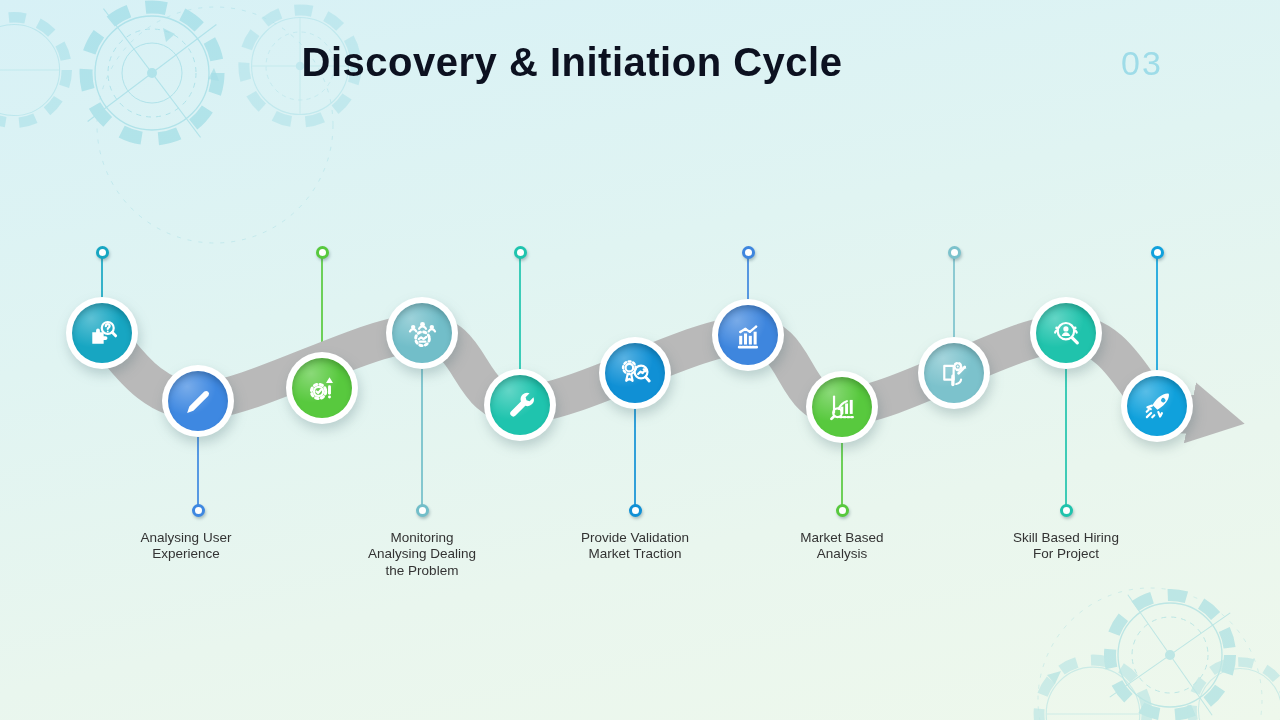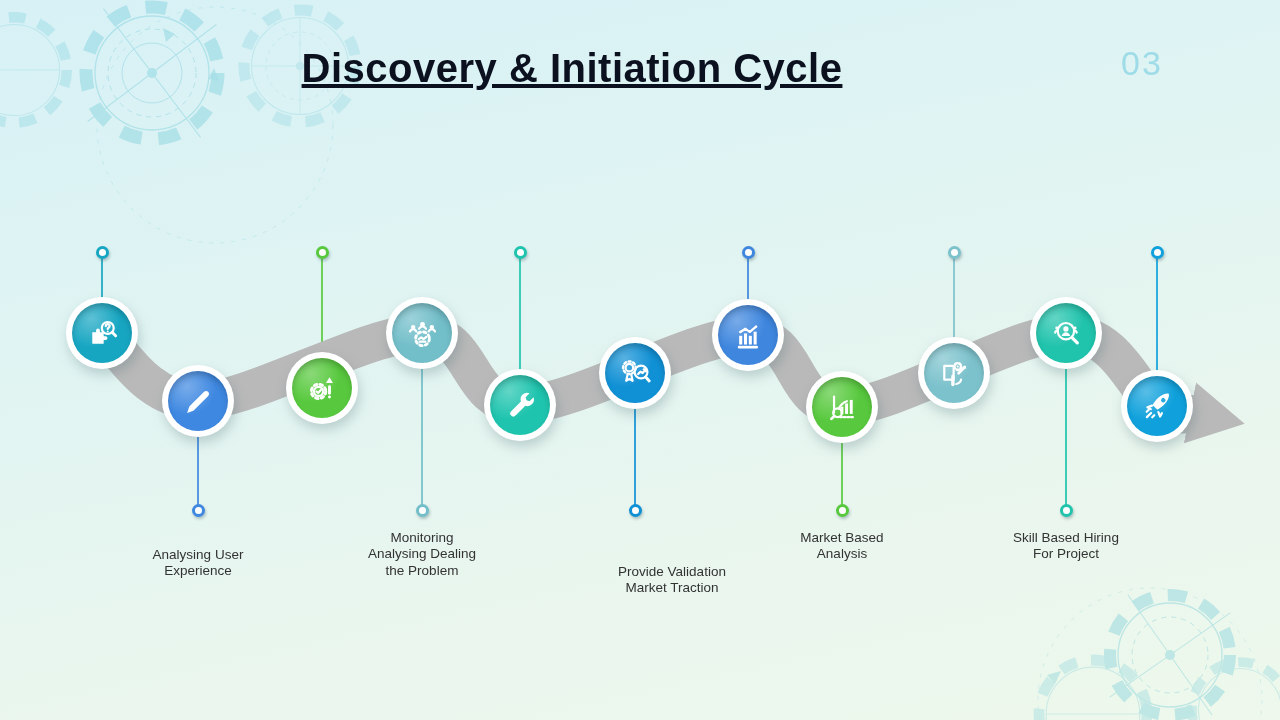--- a/index.html
+++ b/index.html
@@ -3,22 +3,22 @@
 <meta charset="utf-8">
 <style>
   html,body{margin:0;padding:0;}
   .slide{
     position:relative;width:1280px;height:720px;overflow:hidden;
     font-family:"Liberation Sans",sans-serif;
     background:linear-gradient(168deg,#d7f1f6 0%,#e0f4f2 38%,#e9f6ee 70%,#eef8ec 100%);
   }
   .bg-decor{position:absolute;left:0;top:0;z-index:0;pointer-events:none;}
   .slide-title{
-    position:absolute;left:0;top:46px;width:1144px;margin:0;text-align:center;
-    font-size:40px;font-weight:800;letter-spacing:.5px;color:#0c1120;z-index:4;text-decoration:underline;
+    position:absolute;left:0;top:40px;width:1144px;margin:0;text-align:center;
+    font-size:40px;font-weight:800;letter-spacing:.5px;color:#0c1120;z-index:4;
   }
   .page-num{
     position:absolute;left:1102px;top:44px;width:80px;text-align:center;
     font-size:34px;font-weight:400;letter-spacing:2px;color:#9edce8;z-index:4;
   }
   .band-svg{position:absolute;left:0;top:0;z-index:2;pointer-events:none;}
   .step{position:absolute;left:0;top:0;width:0;height:0;}
   .step .circle{
     position:absolute;width:72px;height:72px;border-radius:50%;background:#fff;
     display:flex;align-items:center;justify-content:center;z-index:3;
@@ -120,21 +120,21 @@
                 <circle cx="15.6" cy="8.2" r="4.1"></circle>
                 <path d="M18.6 11.2 21 13.6" stroke-width="2"></path>
                 <path d="M14.3 7c0-.8.6-1.4 1.3-1.4s1.3.5 1.3 1.3c0 1-1.3 1.1-1.3 2"></path>
                 <circle fill="#fff" stroke="none" cx="15.6" cy="10.6" r=".6"></circle>
               </g>
             </svg>
           </div>
     </div>
   </div>
       <div class="step" style="--c: #3e88e1;">
-    <div class="label" style="left: 198px; top: 530px; margin-top: 17px;">Analysing User
+    <div class="label" style="left: 186px; top: 530px;">Analysing User
 Experience</div>
     <div class="dot" style="left: 191.5px; top: 503.5px;"></div>
     <div class="stem" style="left: 198px; top: 401px; height: 109px;"></div>
     <div class="circle" style="left: 162px; top: 365px;">
       <div class="circle-inner">
             <svg class="icon" viewBox="0 0 24 24">
               <g stroke="#fff" fill="none" stroke-width="1.5" stroke-linecap="round" stroke-linejoin="round">
                 <path fill="#fff" stroke="none" d="M4.2 19.8l1.5-4.3L16 5.2a2 2 0 0 1 2.8 2.8L8.5 18.3z"></path>
               </g>
             </svg>
@@ -192,21 +192,21 @@
       <div class="circle-inner">
             <svg class="icon" viewBox="0 0 24 24">
               <g stroke="#fff" fill="none" stroke-width="1.5" stroke-linecap="round" stroke-linejoin="round">
                 <path fill="#fff" stroke="none" d="M20.9 6.3a4.5 4.5 0 0 1-5.6 5.9L8.6 18.9a2.1 2.1 0 0 1-3-3l6.7-6.7a4.5 4.5 0 0 1 5.9-5.6l-2.7 2.7.6 2.1 2.1.6z"></path>
               </g>
             </svg>
           </div>
     </div>
   </div>
       <div class="step" style="--c: #1090d5;">
-    <div class="label" style="left: 672px; top: 530px; margin-top: 34px;">Provide Validation
+    <div class="label" style="left: 635px; top: 530px;">Provide Validation
 Market Traction</div>
     <div class="dot" style="left: 628.5px; top: 503.5px;"></div>
     <div class="stem" style="left: 635px; top: 373px; height: 137px;"></div>
     <div class="circle" style="left: 599px; top: 337px;">
       <div class="circle-inner">
             <svg class="icon" viewBox="0 0 24 24">
               <g stroke="#fff" fill="none" stroke-width="1.5" stroke-linecap="round" stroke-linejoin="round">
                 <circle cx="7.8" cy="8" r="2.6"></circle>
                 <circle cx="7.8" cy="8" r="4.3" stroke-width="1.7" stroke-dasharray="1.4 1.8"></circle>
                 <path d="M6.6 12.6 5.6 17l2.2-1.3L10 17l-.9-4.2"></path>

